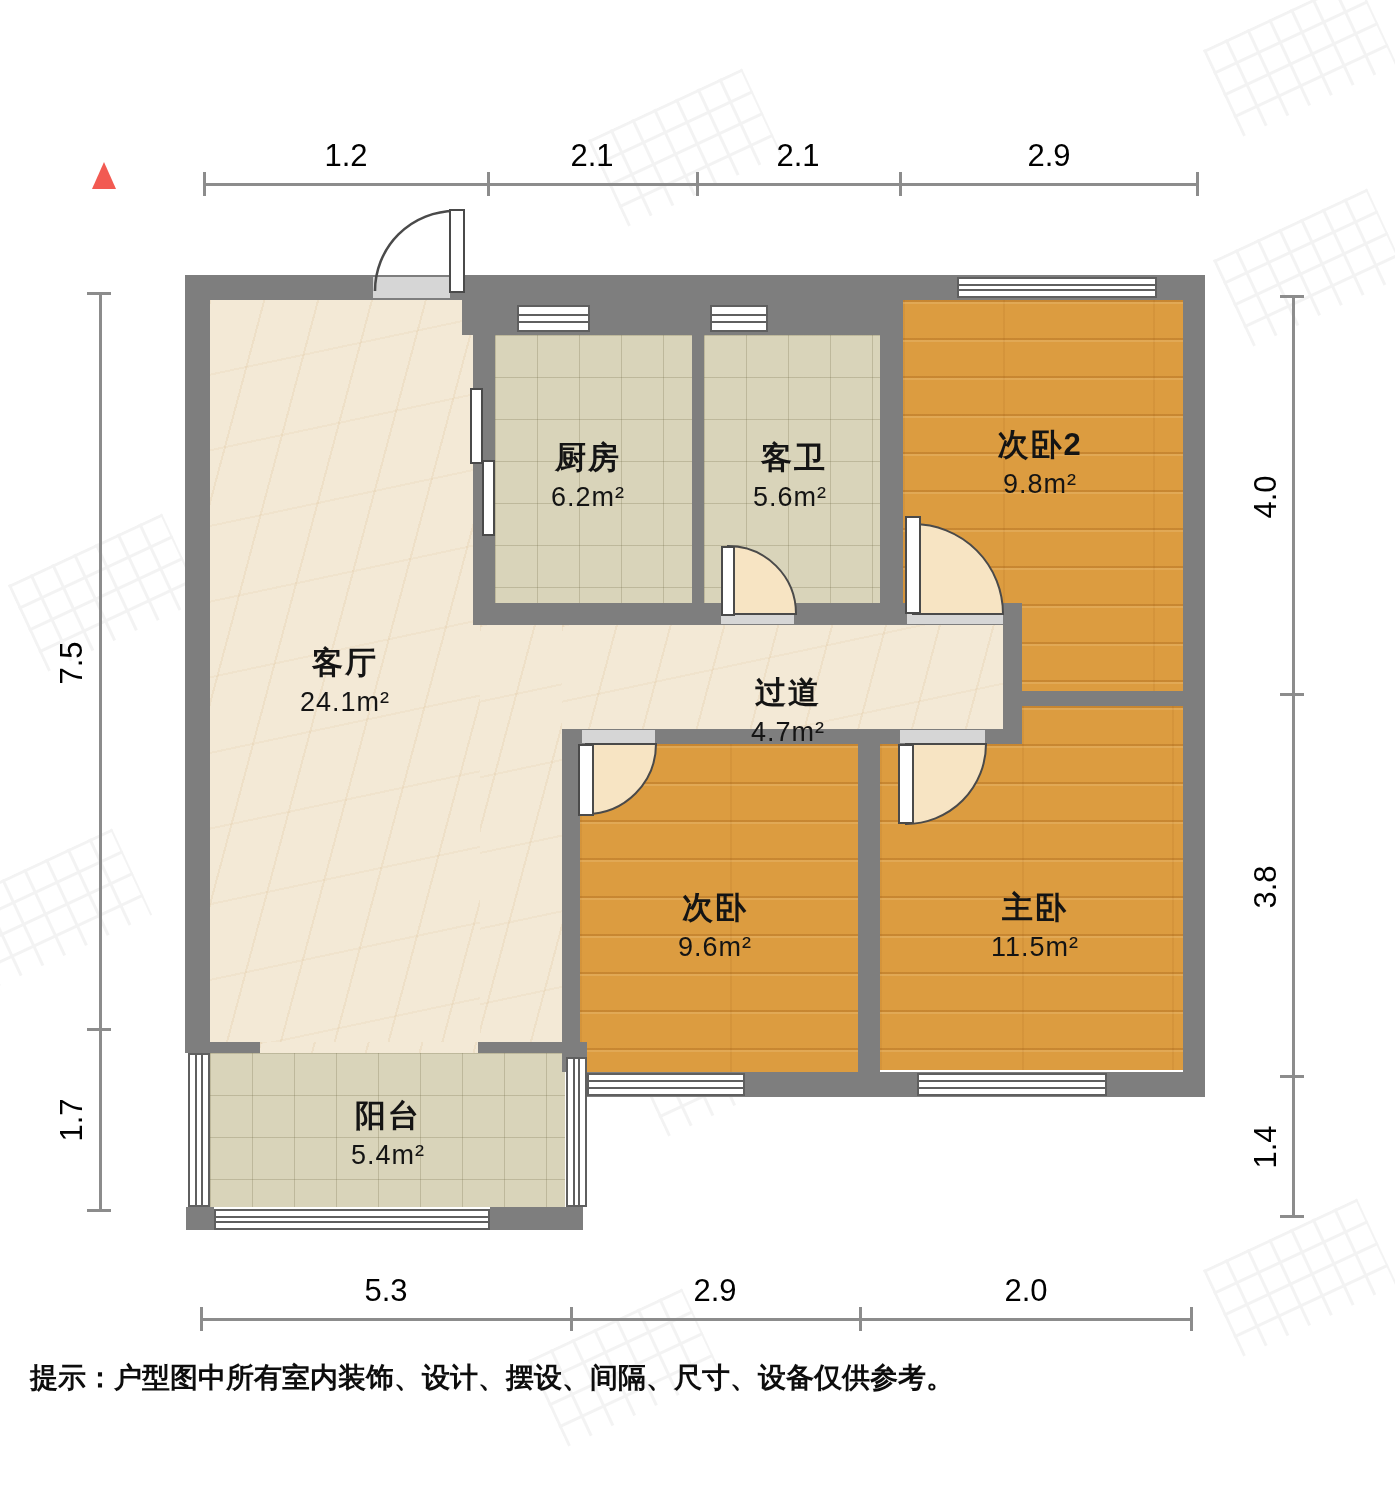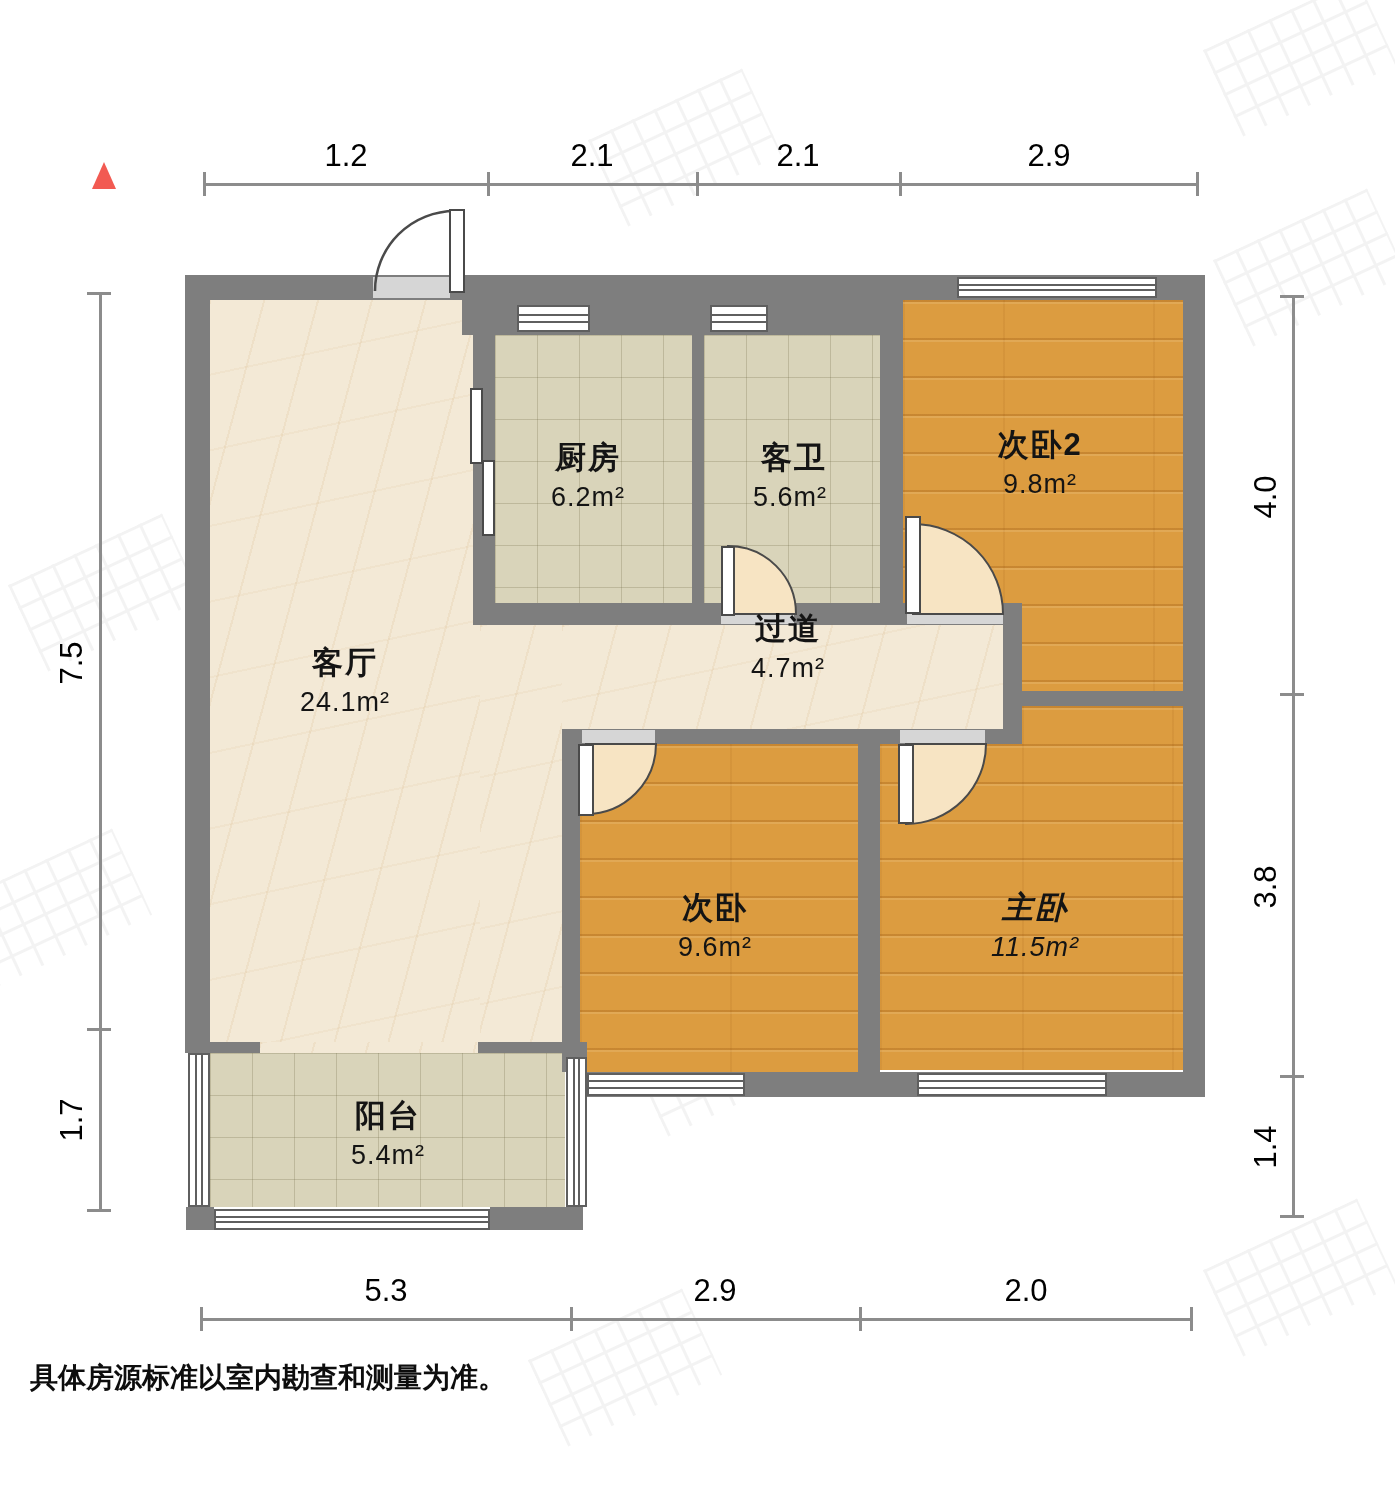--- a/index.html
+++ b/index.html
@@ -151,29 +151,29 @@
     <div class="room-area">6.2m²</div>
   </div>
   <div class="room-label" style="left:790px;top:475px;text-align:right;">
     <div class="room-name">客卫</div>
     <div class="room-area">5.6m²</div>
   </div>
   <div class="room-label" style="left:1040px;top:462px;">
     <div class="room-name">次卧2</div>
     <div class="room-area">9.8m²</div>
   </div>
-  <div class="room-label" style="left:788px;top:646px;">
+  <div class="room-label" style="left:788px;top:710px;">
     <div class="room-name">过道</div>
     <div class="room-area">4.7m²</div>
   </div>
   <div class="room-label" style="left:715px;top:925px;">
     <div class="room-name">次卧</div>
     <div class="room-area">9.6m²</div>
   </div>
-  <div class="room-label" style="left:1035px;top:925px;font-style:italic;">
+  <div class="room-label" style="left:1035px;top:925px;">
     <div class="room-name">主卧</div>
     <div class="room-area">11.5m²</div>
   </div>
   <div class="room-label" style="left:388px;top:1133px;">
     <div class="room-name">阳台</div>
     <div class="room-area">5.4m²</div>
   </div>
 
   <div class="dim-h" style="left:204px;top:183px;width:994px;"></div>
   <div class="tick-v" style="left:203px;top:172px;"></div>
@@ -205,16 +205,16 @@
   <div class="dim-h" style="left:201px;top:1318px;width:991px;"></div>
   <div class="tick-v" style="left:200px;top:1307px;"></div>
   <div class="tick-v" style="left:570px;top:1307px;"></div>
   <div class="tick-v" style="left:859px;top:1307px;"></div>
   <div class="tick-v" style="left:1190px;top:1307px;"></div>
   <div class="dim-label" style="left:386px;top:1273px;">5.3</div>
   <div class="dim-label" style="left:715px;top:1273px;">2.9</div>
   <div class="dim-label" style="left:1026px;top:1273px;">2.0</div>
 
   <div class="notes">
-    <div>具体房源标准以室内勘查和测量为准。</div>
+    <div>提示：户型图中所有室内装饰、设计、摆设、间隔、尺寸、设备仅供参考。</div>
   </div>
 
 </div>
 
 </body></html>

